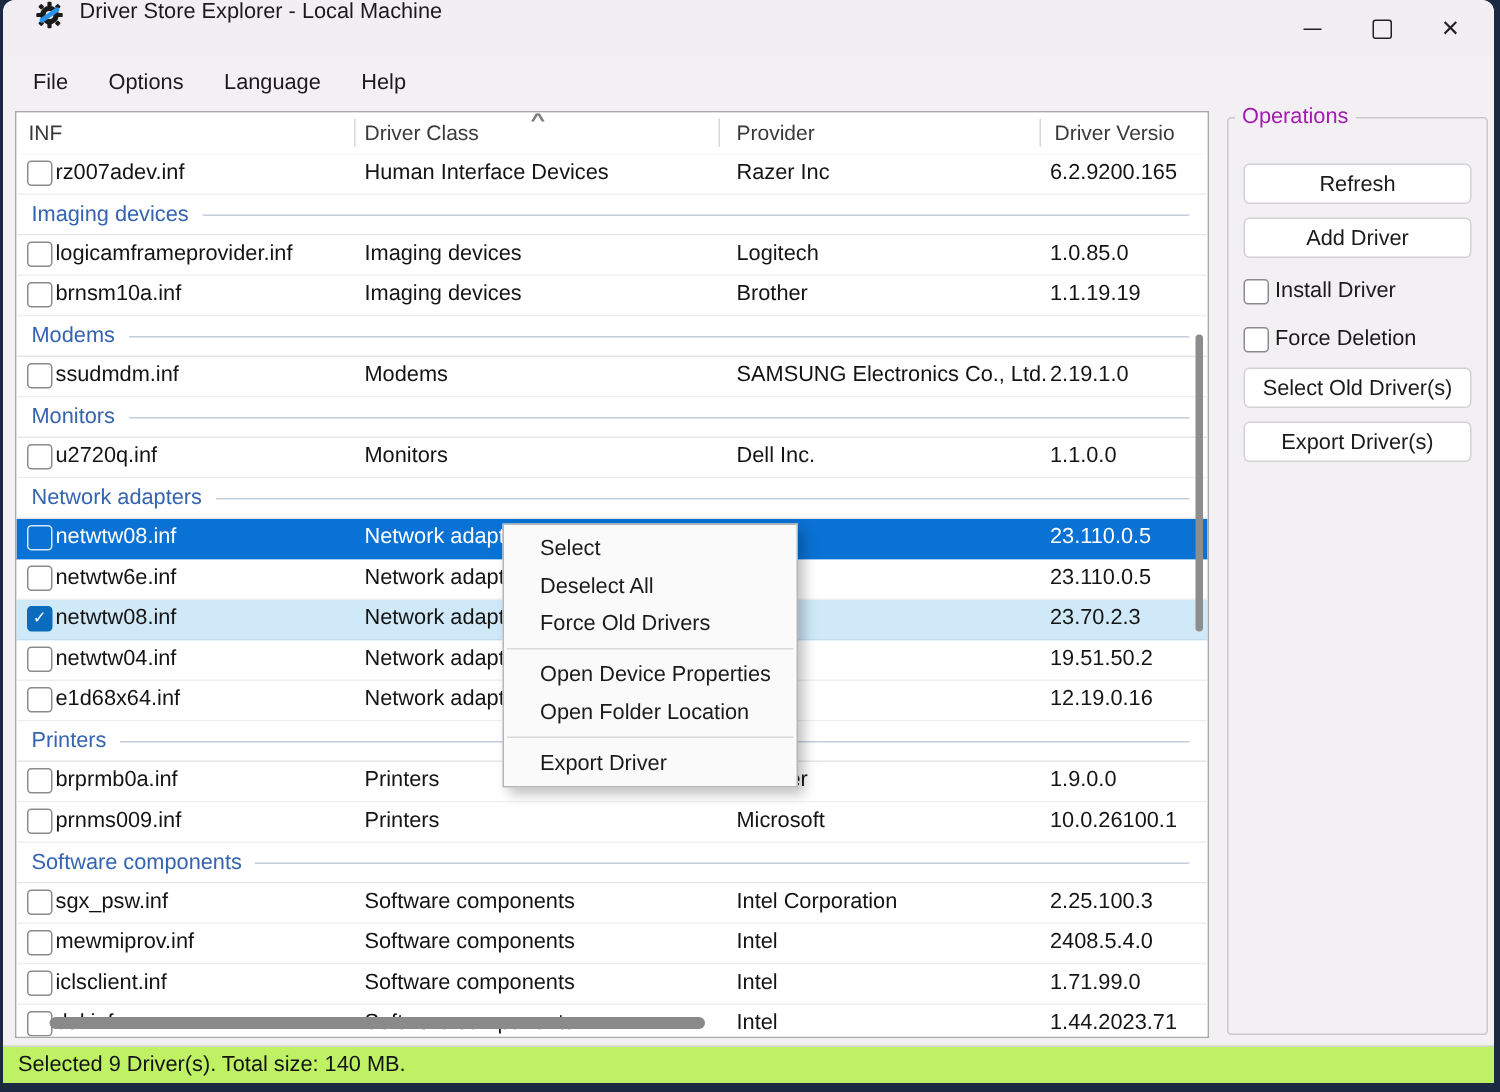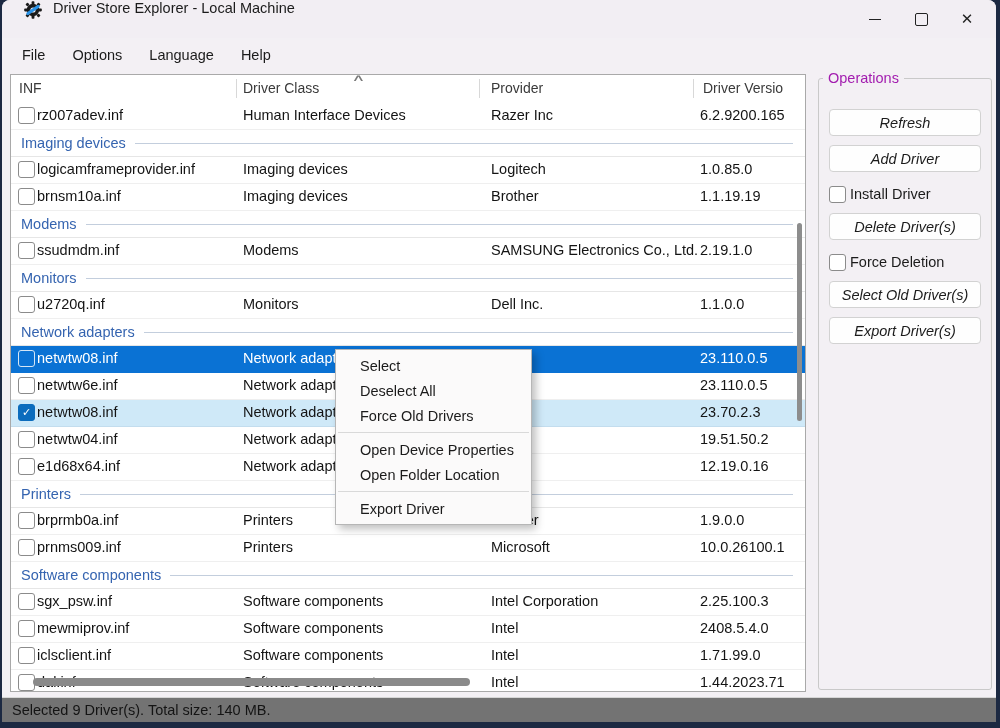--- a/index.html
+++ b/index.html
@@ -65,28 +65,28 @@
   .msep{height:0;border-top:1px solid #d9d9d9;margin:4px 2px}
   
   .ops{
     position:absolute;left:816px;top:70px;width:174px;height:620px;
     border:1px solid #c9c9c9;border-radius:3px;margin:0;padding:14px 0 0 0;box-sizing:border-box;
   }
   .ops legend{font-size:14.5px;color:#a21caf;margin-left:4px;padding:0 5px}
   .opbtn{
     display:block;width:152px;height:27px;margin:9px auto 5px auto;
     background:#fefefe;border:1px solid #d2d2d2;border-radius:4px;
-    font-family:inherit;font-size:14.5px;color:#1b1b1b;font-style:italic;
+    font-family:inherit;font-size:14.5px;color:#1b1b1b;
   }
   .opcb{display:flex;align-items:center;margin:12px 0 8px 10px;height:20px}
   .opcb .cb{position:static;flex:0 0 auto}
   .opcblabel{font-size:14.5px;color:#1b1b1b;margin-left:4px;white-space:nowrap}
   
   .statusbar{
-    position:absolute;left:0;right:0;bottom:0;height:24px;background:#737373;
+    position:absolute;left:0;right:0;bottom:0;height:24px;background:#bef264;
     border-top:1px solid #d6d6d6;display:flex;align-items:center;
   }
   .status-text{margin-left:10px;font-size:14.5px;color:#141414}
 </style>
 </head>
 <body>
 
 <div id="win">
 
   <div class="titlebar">
@@ -304,21 +304,20 @@
 
   <fieldset class="ops">
     <legend>Operations</legend>
     <div>
         <button class="opbtn">Refresh</button>
         <button class="opbtn">Add Driver</button>
         <div class="opcb">
           <span class="cb"></span>
           <span class="opcblabel">Install Driver</span>
         </div>
-        <button class="opbtn">Delete Driver(s)</button>
         <div class="opcb">
           <span class="cb"></span>
           <span class="opcblabel">Force Deletion</span>
         </div>
         <button class="opbtn">Select Old Driver(s)</button>
         <button class="opbtn">Export Driver(s)</button>
       </div>
   </fieldset>
 
   <div class="statusbar">

